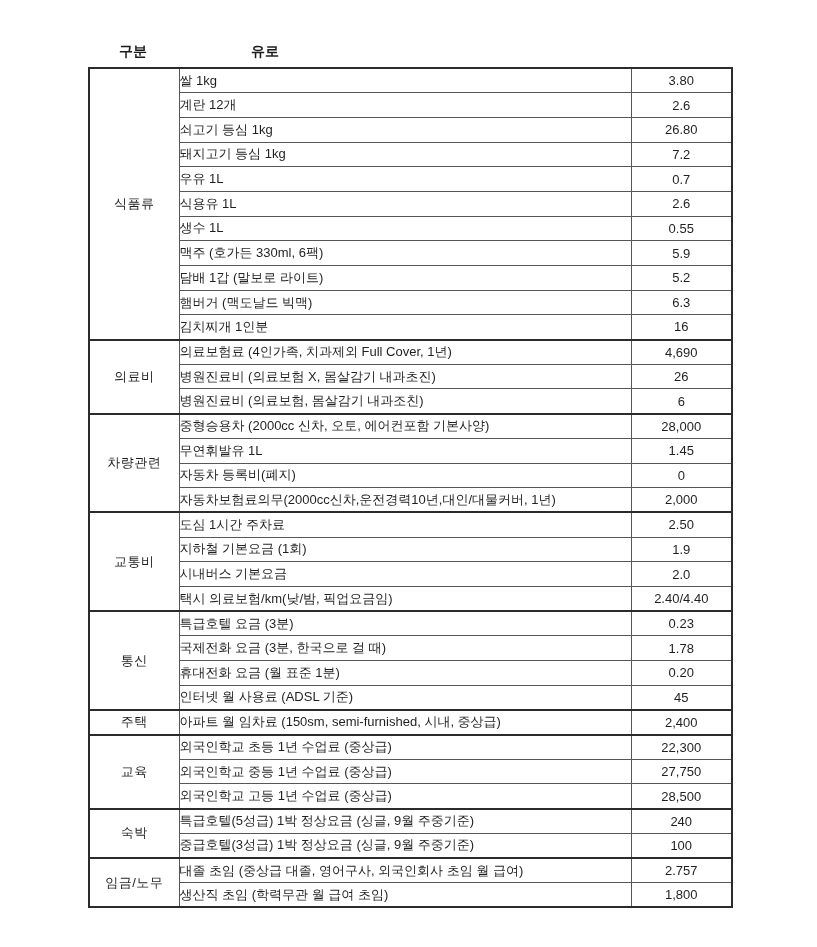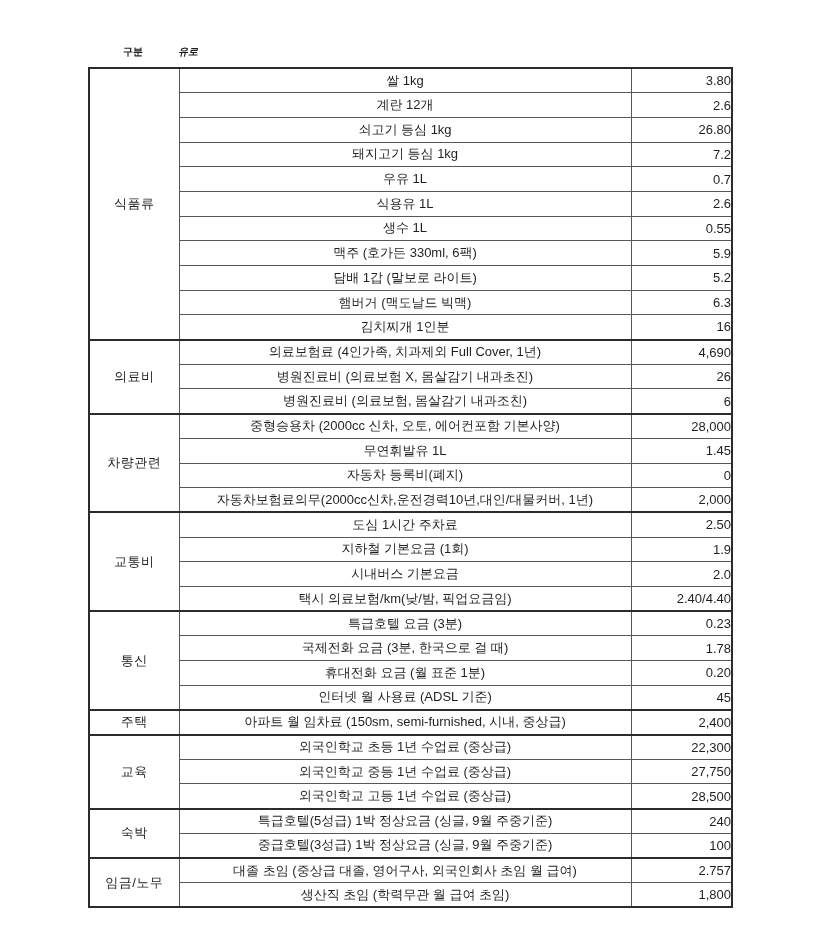--- a/index.html
+++ b/index.html
@@ -15,27 +15,27 @@
     font-family: "Liberation Sans", "DejaVu Sans", sans-serif;
     color: #1f1f1f;
   }
   .col-headers {
     position: absolute;
     top: 43px;
     left: 88px;
     width: 643px;
     display: flex;
     font-weight: bold;
-    font-size: 10px;
+    font-size: 14px;
     line-height: 17px;
     color: #1a1a1a;
   }
   .col-headers .h-cat   { width: 90px;  text-align: center; }
   .col-headers .h-item  { width: 452px; text-align: center; white-space: pre; }
-  .col-headers .h-price { width: 101px; text-align: left; font-style: italic; }
+  .col-headers .h-price { width: 101px; text-align: right; }
 
   table.price-table {
     position: absolute;
     top: 67px;
     left: 88px;
     width: 643px;
     border-collapse: collapse;
     table-layout: fixed;
     border: 2px solid #2b2b2b;
     font-size: 13px;
@@ -56,25 +56,25 @@
   }
   table.price-table tr.group-start td {
     border-top: 2px solid #2b2b2b;
   }
   td.cat {
     text-align: center;
     letter-spacing: 0.5px;
     margin-left: 24px;
   }
   td.item {
+    text-align: left;
+    padding-left: 9px;
+  }
+  td.price {
     text-align: center;
-    padding-left: 9px;
-  }
-  td.price {
-    text-align: right;
     padding-right: 9px;
   }
 </style>
 </head>
 <body>
 
 <div class="page">
 
   <div class="col-headers">
     <span class="h-cat">구분</span>

